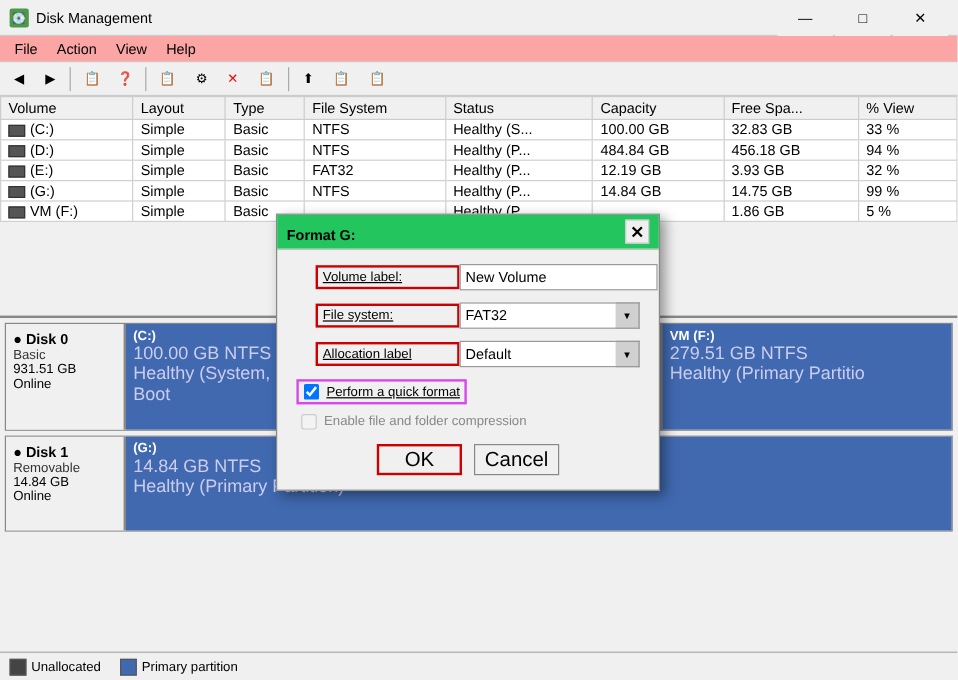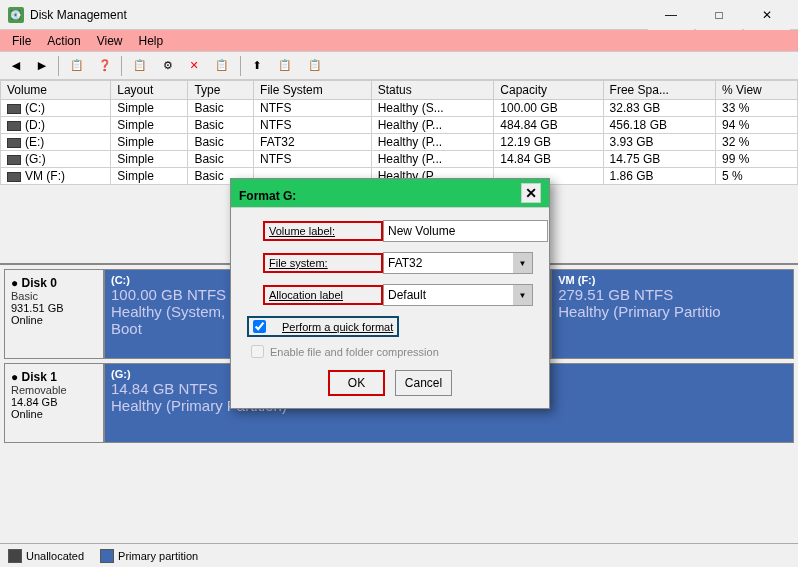--- a/index.html
+++ b/index.html
@@ -222,50 +222,49 @@
       border-left: none;
       display: flex;
       align-items: center;
       justify-content: center;
       font-size: 8px;
       pointer-events: none;
     }
     .checkbox-row {
       display: flex;
       align-items: center;
-      gap: 16px;
+      gap: 6px;
       margin-bottom: 8px;
-      border: 2px solid #0c4a6e;
+      border: 2px solid #d946ef;
       padding: 2px 4px;
       width: fit-content;
     }
     .checkbox-row input { margin: 0; }
     .checkbox-label { text-decoration: underline; font-size: 11px; }
     .compression-row {
       display: flex;
-      align-items: center;
       gap: 6px;
       margin-bottom: 12px;
       padding-left: 4px;
     }
     .compression-row input { margin: 0; }
     .compression-label { color: #888; font-size: 11px; }
     .modal-buttons {
       display: flex;
       justify-content: center;
       gap: 10px;
       margin-top: 8px;
     }
     .modal-btn {
-      width: 57px;
+      width: 71px;
       height: 26px;
       background: #f0f0f0;
       border: 1px solid #888;
       cursor: pointer;
-      font-size: 12px;
+      font-size: 17px;
     }
     .modal-btn.default {
       border: 2px solid #cc0000;
     }
 
     
     ::-webkit-scrollbar { width: 17px; }
     ::-webkit-scrollbar-track { background: #f0f0f0; border: 1px solid #ccc; }
     ::-webkit-scrollbar-thumb { background: #c0c0c0; border: 1px solid #888; }
   </style>

